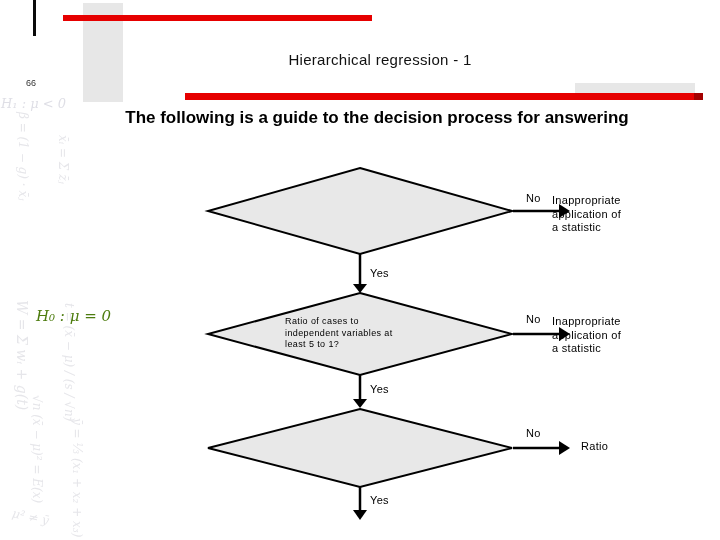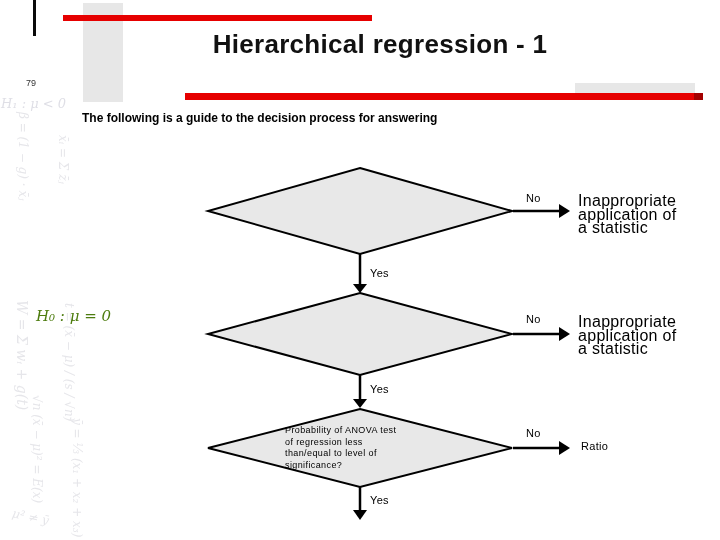--- a/index.html
+++ b/index.html
@@ -9,44 +9,44 @@
   
   .black-line{position:absolute;left:33px;top:0;width:3px;height:36px;background:#0a0a0a;}
   .gray-bar-v{position:absolute;left:83px;top:3px;width:40px;height:99px;background:#e7e7e7;}
   .red-bar-1{position:absolute;left:63px;top:15px;width:309px;height:6px;background:#e60000;}
   .gray-rect-tr{position:absolute;left:575px;top:83px;width:120px;height:10px;background:#e7e7e7;}
   .red-bar-2{position:absolute;left:185px;top:93px;width:518px;height:7px;background:#e60000;}
   .red-bar-2-cap{position:absolute;right:0;top:0;width:9px;height:100%;background:#a30000;}
 
   .slide-number{position:absolute;left:26px;top:78px;font-size:9px;color:#333;}
 
-  .title{position:absolute;left:80px;top:29px;width:600px;text-align:center;
-         font-size:26px;line-height:30px;font-weight:700;color:#111;letter-spacing:0.3px;}
+  .title{position:absolute;left:80px;top:45px;width:600px;text-align:center;
+         font-size:15px;line-height:30px;font-weight:400;color:#111;letter-spacing:0.3px;}
 
-  .intro{position:absolute;left:82px;top:107px;width:590px;font-size:12px;
-         line-height:22px;font-weight:600;color:#000;}
+  .intro{position:absolute;left:82px;top:107px;width:590px;font-size:17px;
+         line-height:22px;font-weight:600;color:#000;text-align:center;}
 
   
   .flow-svg{position:absolute;left:0;top:0;width:720px;height:540px;}
 
   .dtext{position:absolute;font-size:9px;line-height:11.5px;letter-spacing:0.4px;
          color:#000;white-space:pre-line;}
   .dtext-1{left:292px;top:190px;width:140px;}
   .dtext-2{left:285px;top:316px;width:150px;}
   .dtext-3{left:285px;top:425px;width:160px;}
 
   .lbl{position:absolute;font-size:11px;color:#000;letter-spacing:0.3px;}
   .yes-1{left:370px;top:267px;}
   .yes-2{left:370px;top:383px;}
   .yes-3{left:370px;top:494px;}
   .no-1{left:526px;top:192px;}
   .no-2{left:526px;top:313px;}
   .no-3{left:526px;top:427px;}
 
-  .result{position:absolute;left:578px;font-size:16px;line-height:13.5px;
+  .result{position:absolute;left:552px;font-size:11px;line-height:13.5px;
           color:#000;letter-spacing:0.3px;white-space:pre-line;}
   .result-1{top:194px;}
   .result-2{top:315px;}
   .result-3{top:440px;font-size:11px;left:581px;}
 
   
   .wm{position:absolute;font-family:"DejaVu Serif",serif;font-style:italic;
       color:#e6e6ea;white-space:nowrap;}
   .wm-rot{transform:rotate(90deg);transform-origin:0 0;}
   .wm0{left:1px;top:96px;font-size:13px;color:#dfdfe6;}
@@ -75,21 +75,21 @@
   <span class="wm wm8">μ² ≠ ȳ</span>
 
   <div class="black-line"></div>
   <div class="gray-bar-v"></div>
   <div class="red-bar-1"></div>
   <div class="gray-rect-tr"></div>
   <div class="red-bar-2">
     <div class="red-bar-2-cap"></div>
   </div>
 
-  <div class="slide-number">79</div>
+  <div class="slide-number">66</div>
 
   <div class="title">Hierarchical regression - 1</div>
 
   <div class="intro">
     <div>The following is a guide to the decision process for answering</div>
   </div>
 
   <svg class="flow-svg" viewBox="0 0 720 540" xmlns="http://www.w3.org/2000/svg">
 
     <polygon points="360,168 512,211 360,254 208,211" fill="#e8e8e8" stroke="#000" stroke-width="2"></polygon>
@@ -104,24 +104,23 @@
     <polygon points="353,510 367,510 360,520" fill="#000"></polygon>
 
     <line x1="513" y1="211" x2="561" y2="211" stroke="#000" stroke-width="2.5"></line>
     <polygon points="559,204 559,218 570,211" fill="#000"></polygon>
     <line x1="513" y1="334" x2="561" y2="334" stroke="#000" stroke-width="2.5"></line>
     <polygon points="559,327 559,341 570,334" fill="#000"></polygon>
     <line x1="513" y1="448" x2="561" y2="448" stroke="#000" stroke-width="2.5"></line>
     <polygon points="559,441 559,455 570,448" fill="#000"></polygon>
   </svg>
 
-  <div class="dtext dtext-3">Probability of ANOVA test
-of regression less
-than/equal to level of
-significance?</div>
+  <div class="dtext dtext-2">Ratio of cases to
+independent variables at
+least 5 to 1?</div>
 
   <div class="lbl yes-1">Yes</div>
   <div class="lbl yes-2">Yes</div>
   <div class="lbl yes-3">Yes</div>
 
   <div class="lbl no-1">No</div>
   <div class="lbl no-2">No</div>
   <div class="lbl no-3">No</div>
 
   <div class="result result-1">Inappropriate

